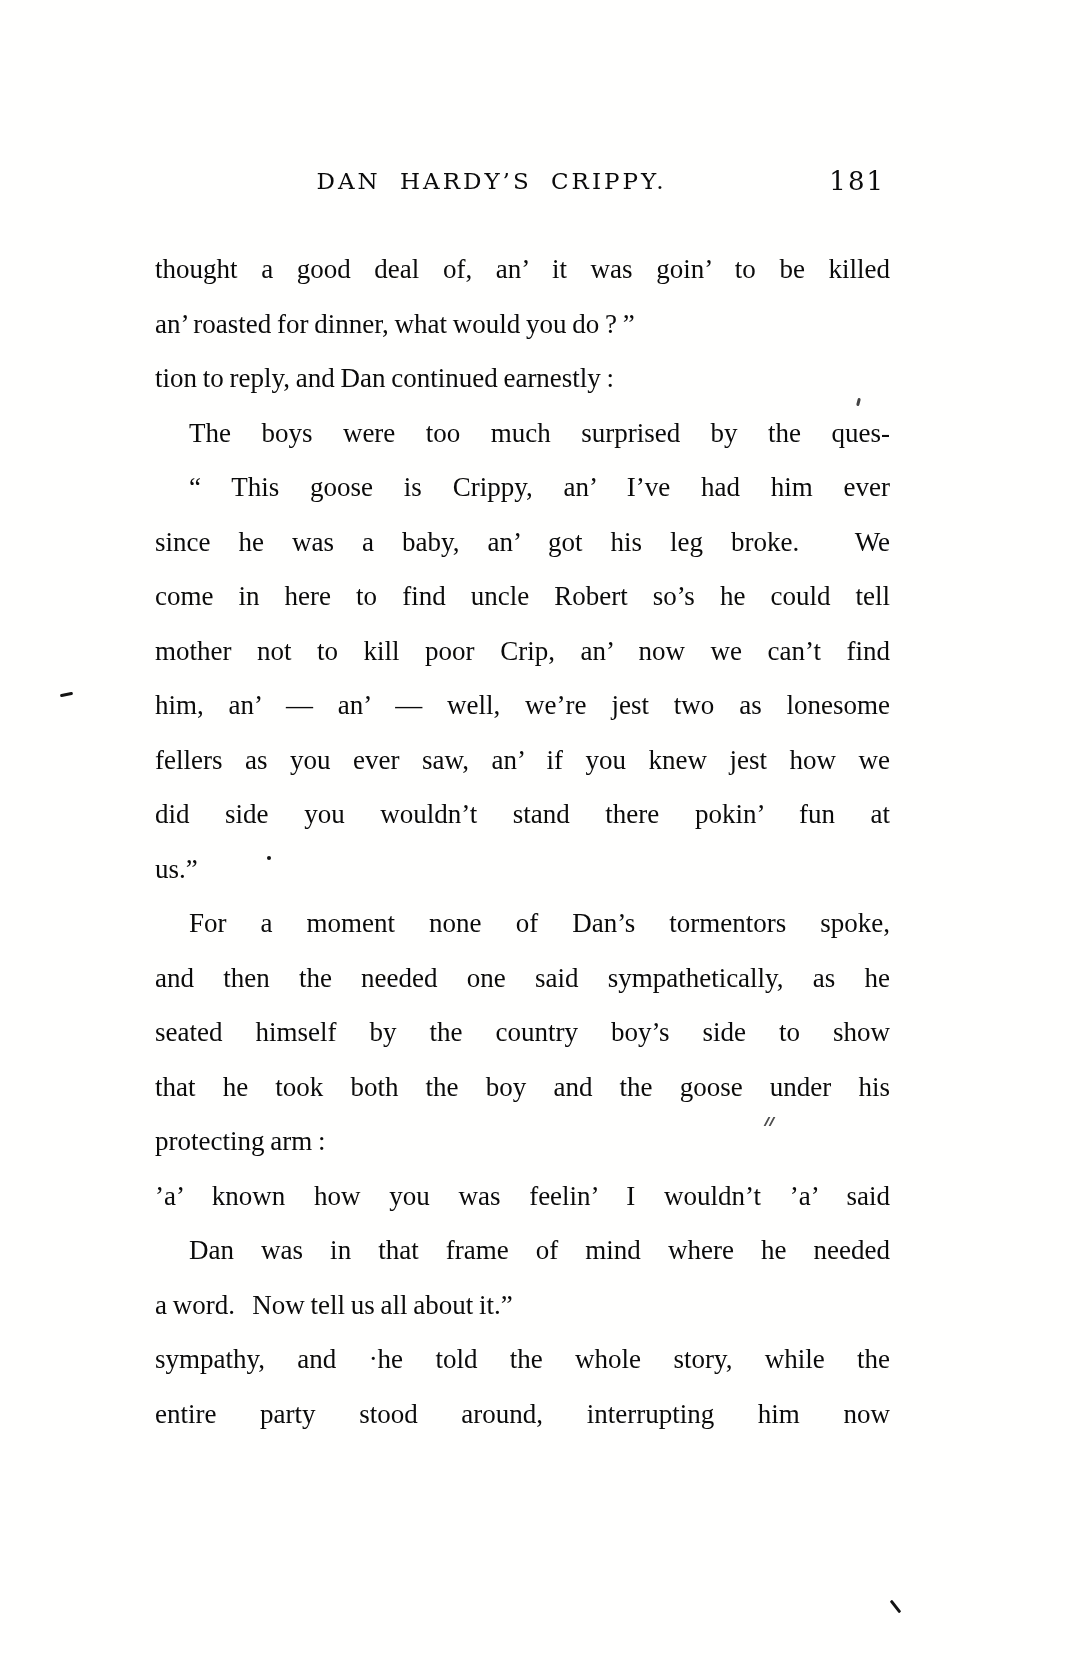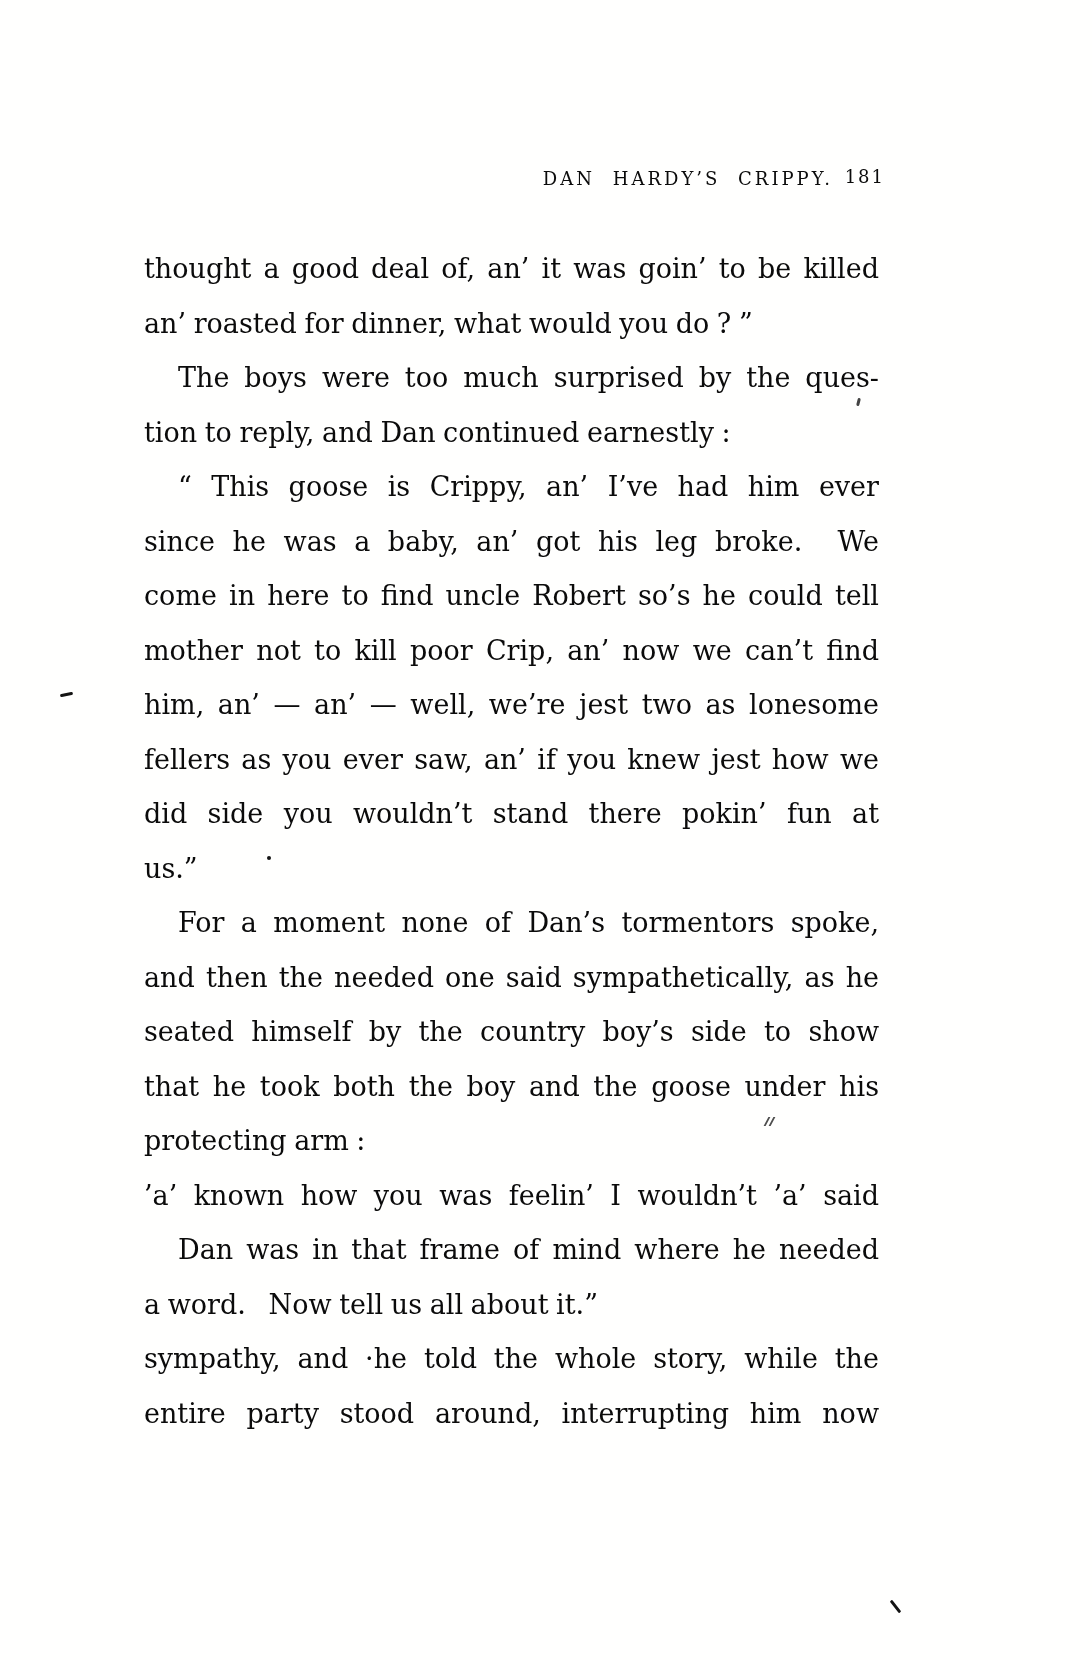--- a/index.html
+++ b/index.html
@@ -15,35 +15,35 @@
     position: absolute; left: 0; top: 0;
     width: 1092px; height: 1660px;
     background: #fffffe;
   }
   
   .header {
     position: absolute; top: 168px; left: 150px; width: 735px; height: 42px;
   }
   .running-title {
     position: absolute; left: 0; right: 52px; top: 0;
-    text-align: right;
-    font-size: 18px;
+    text-align: center;
+    font-size: 23px;
     letter-spacing: 3px;
     word-spacing: 9px;
     white-space: nowrap;
   }
   .page-number {
     position: absolute; right: 0; top: -2px;
-    font-size: 18px;
+    font-size: 26px;
     letter-spacing: 2px;
     font-feature-settings: "onum" 1;
   }
   
   .body-text {
-    position: absolute; top: 242px; left: 144px; width: 735px;
+    position: absolute; top: 242px; left: 155px; width: 735px; font-family: Liberation Serif, serif;
   }
   .line {
     height: 54.5px;
     line-height: 54.5px;
     font-size: 27px;
     text-align: justify;
     text-align-last: justify;
     word-spacing: -1px;
     overflow: hidden;
     white-space: normal;
@@ -64,22 +64,22 @@
 <div class="page">
 
   <div class="header">
     <div class="running-title">DAN HARDY’S CRIPPY.</div>
     <div class="page-number">181</div>
   </div>
 
   <div class="body-text" id="body-text">
       <div class="line">thought a good deal of, an’ it was goin’ to be killed</div>
       <div class="line end">an’ roasted for dinner, what would you do ? ”</div>
+      <div class="line end">tion to reply, and Dan continued earnestly :</div>
       <div class="line indent">The boys were too much surprised by the ques-</div>
-      <div class="line end">tion to reply, and Dan continued earnestly :</div>
       <div class="line indent">“ This goose is Crippy, an’ I’ve had him ever</div>
       <div class="line">since he was a baby, an’ got his leg broke.&nbsp; We</div>
       <div class="line">come in here to find uncle Robert so’s he could tell</div>
       <div class="line">mother not to kill poor Crip, an’ now we can’t find</div>
       <div class="line">him, an’ — an’ — well, we’re jest two as lonesome</div>
       <div class="line">fellers as you ever saw, an’ if you knew jest how we</div>
       <div class="line">did side you wouldn’t stand there pokin’ fun at</div>
       <div class="line end">us.”</div>
       <div class="line indent">For a moment none of Dan’s tormentors spoke,</div>
       <div class="line">and then the needed one said sympathetically, as he</div>

